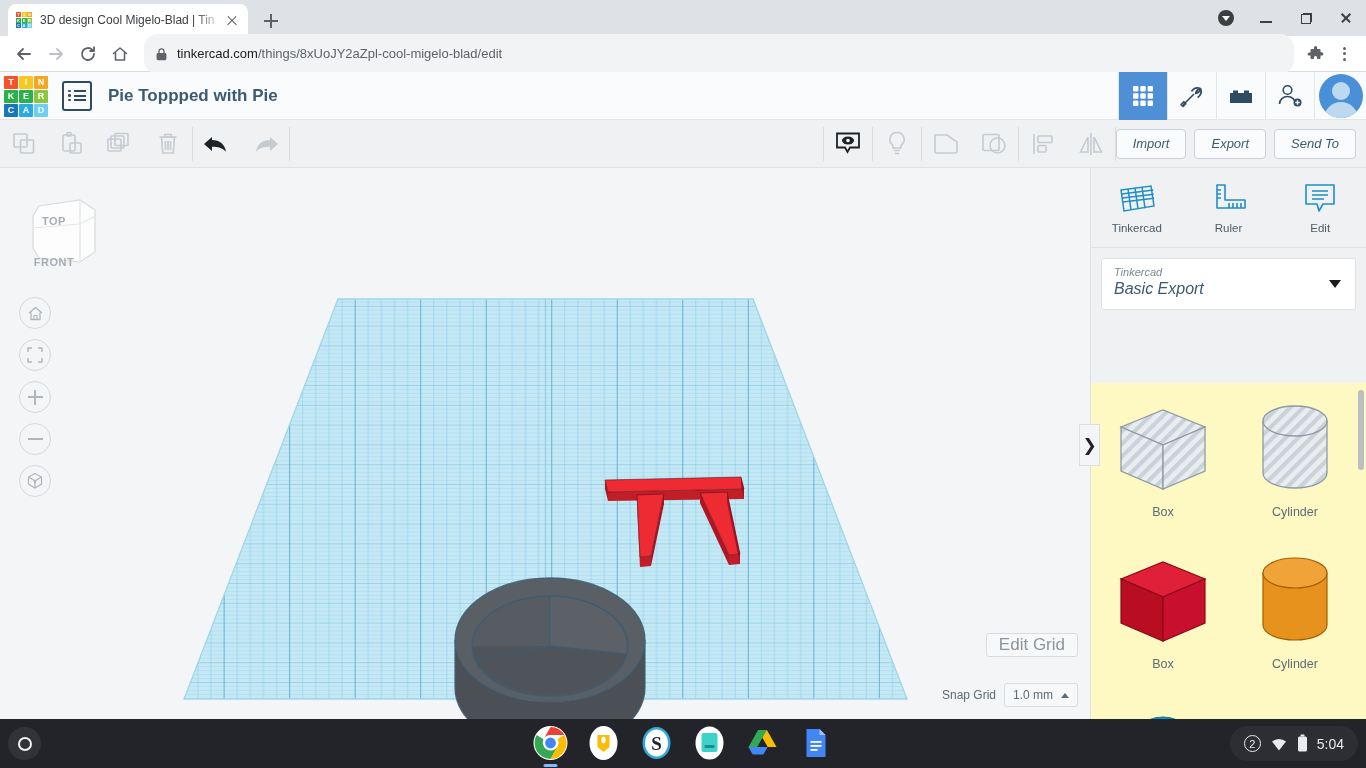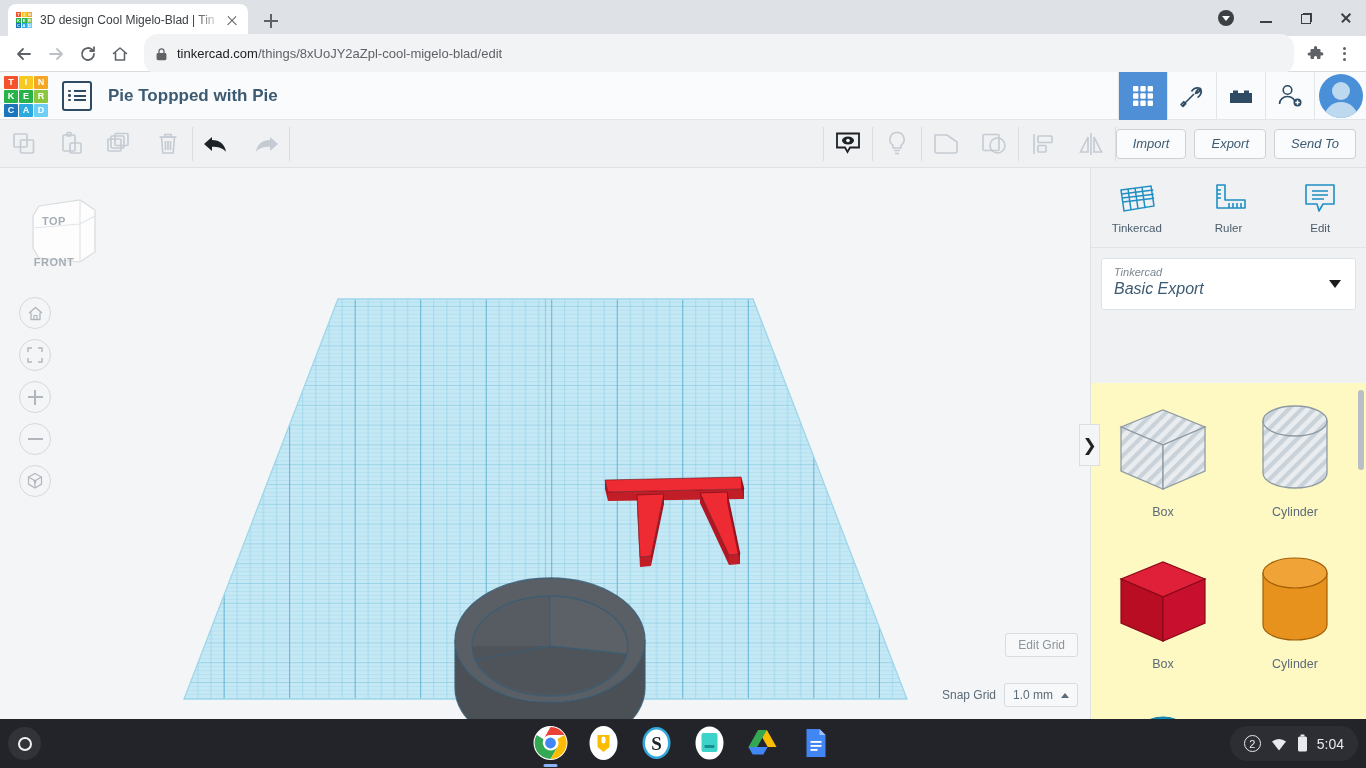--- a/index.html
+++ b/index.html
@@ -182,21 +182,21 @@
   .plus-g::after { content: ""; position: absolute; left: 6.7px; top: 0; width: 1.6px; height: 15px; background: #b0b6bc; }
   .panel-toggle {
     position: absolute; left: 1079px; top: 424px; width: 21px; height: 42px;
     background: #f4f5f6; border: 1px solid #dcdfe2; display: flex;
     align-items: center; justify-content: center; font-size: 17px; color: #222;
     z-index: 6;
   }
   .grid-ctrls { position: absolute; right: 12px; bottom: 12px; text-align: right; }
   .edit-grid-btn {
     height: 24px; padding: 0 12px; border: 1px solid #d8dbdf; border-radius: 3px;
-    background: #f7f8f9; font-size: 12px; color: #8b949c; display: inline-flex;
+    background: #f7f8f9; font-size: 17px; color: #8b949c; display: inline-flex;
     align-items: center; margin-bottom: 8px;
   }
   .snap-row { display: flex; align-items: center; justify-content: flex-end; gap: 8px; margin-top: 18px; }
   .snap-label { font-size: 12px; color: #5c6b78; }
   .snap-select {
     height: 24px; padding: 0 8px; border: 1px solid #d8dbdf; border-radius: 3px;
     background: #f7f8f9; font-size: 12px; color: #5c6b78; display: flex;
     align-items: center; gap: 8px;
   }
   .caret-up { width: 0; height: 0; border-left: 4px solid transparent; border-right: 4px solid transparent; border-bottom: 5px solid #5c6b78; }

